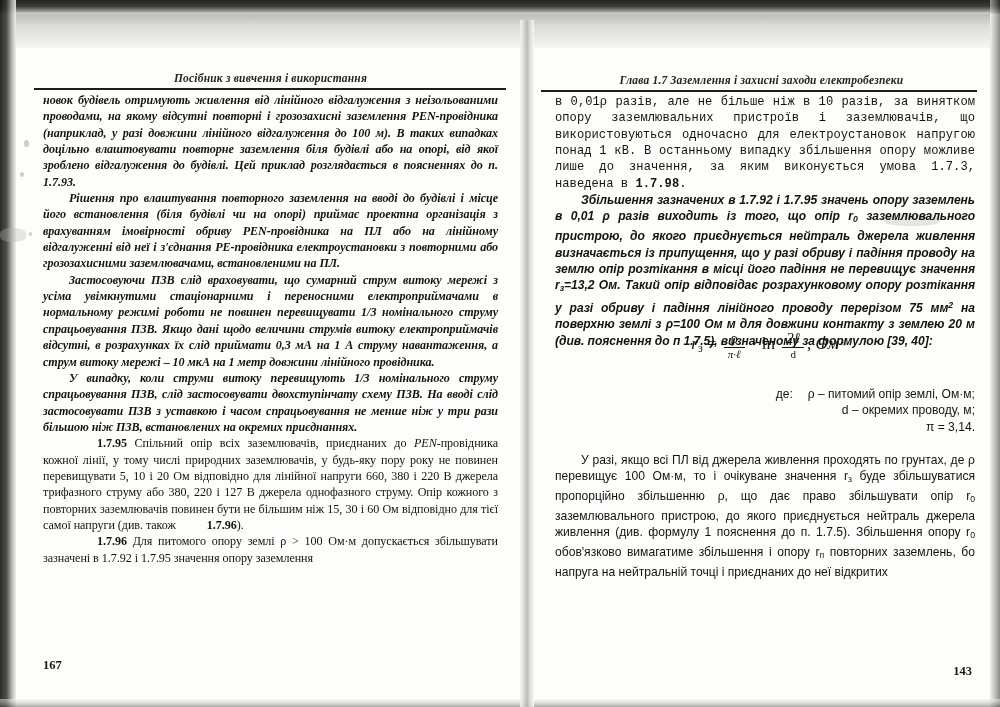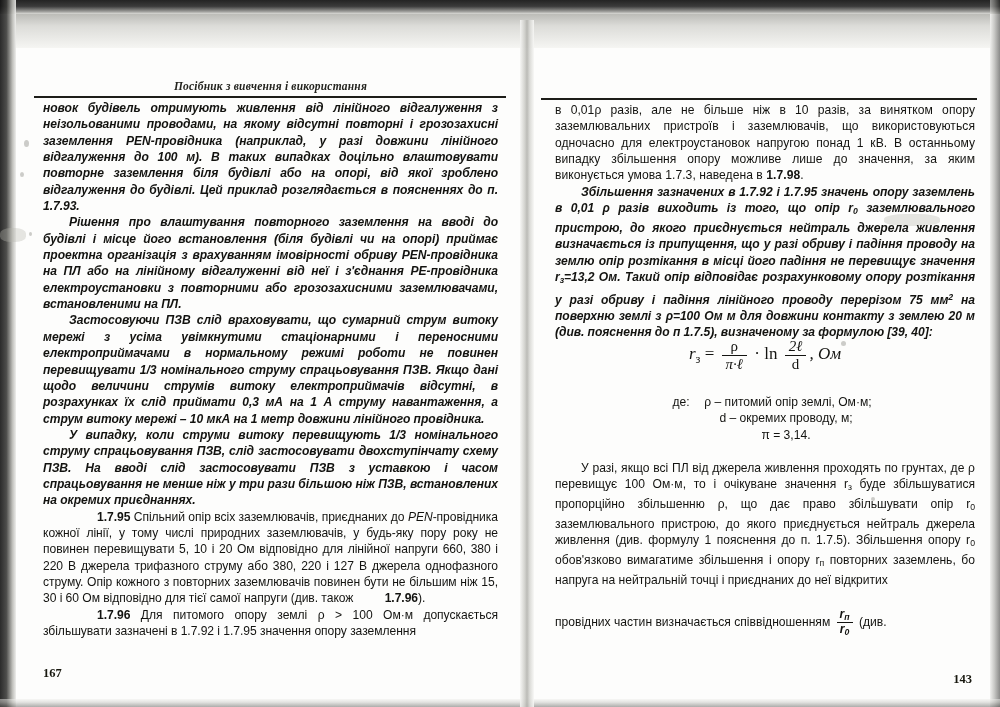--- a/index.html
+++ b/index.html
@@ -57,21 +57,21 @@
   .gutter {
     position: absolute;
     left: 520px; top: 20px;
     width: 14px; height: 687px;
     background: linear-gradient(90deg,#f6f6f4 0%, #cdcdc8 35%, #b4b4af 50%, #d8d8d4 70%, #f8f8f6 100%);
     opacity: .9;
   }
 
   .page {
     position: absolute;
-    top: 12px;
+    top: 4px;
     height: 680px;
     background: transparent;
   }
   .page-left  { left: 18px;  width: 505px; }
   .page-right { left: 533px; width: 457px; }
 
   .running-head {
     position: absolute;
     left: 0;
     width: 100%;
@@ -102,34 +102,36 @@
 
   p { margin: 0; }
   .ind { text-indent: 26px; }
   .noind { text-indent: 0; }
 
   
   .col-left p {
     font-weight: bold;
     font-style: italic;
     letter-spacing: -0.05px;
+    font-family: Liberation Serif, serif;
   }
   
   .col-left p.upright {
     font-weight: normal;
     font-style: normal;
   }
   .col-left p.upright b { font-weight: bold; margin-left: 28px; }
   .col-left p.upright i { font-style: italic; }
 
   
   .col-right p.upright {
     font-weight: normal;
     font-style: normal;
     letter-spacing: .05px;
+    font-family: Liberation Mono, monospace;
   }
   .col-right p.oblique {
     font-weight: bold;
     font-style: italic;
     letter-spacing: -0.05px;
   }
   .col-right p.upright b { font-weight: bold; }
 
   sub { font-size: .72em; vertical-align: -0.28em; }
   sup { font-size: .72em; vertical-align: 0.45em; }
@@ -144,21 +146,21 @@
     font-size: 17px;
     color: #131310;
   }
   .frac {
     display: inline-block;
     vertical-align: middle;
     text-align: center;
     margin: 0 3px;
   }
   .frac .num { display: block; padding: 0 4px; font-size: 15px; }
-  .frac .den { display: block; padding: 0 4px; font-size: 15px; border-top: 1.4px solid #131310; }
+  .frac .den { display: block; padding: 0 4px; font-size: 11px; border-top: 1.4px solid #131310; }
   .fm-italic { font-style: italic; }
 
   
   .inline-frac {
     display: inline-block;
     vertical-align: middle;
     text-align: center;
     font-style: italic;
     font-weight: bold;
     margin: 0 3px;
@@ -223,20 +225,21 @@
       <p class="ind">У випадку, коли струми витоку перевищують 1/3 номінального струму спрацьовування ПЗВ, слід застосовувати двохступінчату схему ПЗВ. На вводі слід застосовувати ПЗВ з уставкою і часом спрацьовування не менше ніж у три рази більшою ніж ПЗВ, встановлених на окремих приєднаннях.</p>
       <p class="ind upright"><b>1.7.95</b> Спільний опір всіх заземлювачів, приєднаних до <i>PEN</i>-провідника кожної лінії, у тому числі природних заземлювачів, у будь-яку пору року не повинен перевищувати 5, 10 і 20 Ом відповідно для лінійної напруги 660, 380 і 220 В джерела трифазного струму або 380, 220 і 127 В джерела однофазного струму. Опір кожного з повторних заземлювачів повинен бути не більшим ніж 15, 30 і 60 Ом відповідно для тієї самої напруги (див. також <b>1.7.96</b>).</p>
       <p class="ind upright"><b>1.7.96</b> Для питомого опору землі ρ &gt; 100 Ом·м допускається збільшувати зазначені в 1.7.92 і 1.7.95 значення опору заземлення</p>
     </div>
 
     <div class="folio folio-left">167</div>
   </div>
 
   <div class="page page-right">
 
+    <div class="running-head" style="top:70px;">Глава 1.7 Заземлення і захисні заходи електробезпеки</div>
     <div class="rule" style="left:8px; top:86px; width:436px;"></div>
 
     <div class="col col-right">
       <p class="noind upright">в 0,01ρ разів, але не більше ніж в 10 разів, за винятком опору заземлювальних пристроїв і заземлювачів, що використовуються одночасно для електроустановок напругою понад 1 кВ. В останньому випадку збільшення опору можливе лише до значення, за яким виконується умова 1.7.3, наведена в <b>1.7.98</b>.</p>
       <p class="ind oblique">Збільшення зазначених в 1.7.92 і 1.7.95 значень опору заземлень в 0,01 ρ разів виходить із того, що опір r<sub>0</sub> заземлювального пристрою, до якого приєднується нейтраль джерела живлення визначається із припущення, що у разі обриву і падіння проводу на землю опір розтікання в місці його падіння не перевищує значення r<sub>з</sub>=13,2 Ом. Такий опір відповідає розрахунковому опору розтікання у разі обриву і падіння лінійного проводу перерізом 75 мм<sup>2</sup> на поверхню землі з ρ=100 Ом м для довжини контакту з землею 20 м (див. пояснення до п 1.7.5), визначеному за формулою [39, 40]:</p>
     </div>
 
     <div class="formula" style="top:326px;">
       <span class="fm-italic">r</span><sub>з</sub>
       <span>=</span>
@@ -245,42 +248,32 @@
         <span class="den fm-italic">π·ℓ</span>
       </span>
       <span>·</span>
       <span>ln</span>
       <span class="frac">
         <span class="num fm-italic">2ℓ</span>
         <span class="den">d</span>
       </span><span class="fm-italic">, Ом</span>
     </div>
 
-    <div class="col" style="left:22px; top:382px; width:420px; text-align:center;">
+    <div class="col" style="left:22px; top:382px; width:420px; text-align:right;">
       <p class="noind oblique" style="text-indent:14px;">
         <span>де:</span>
         <span style="display:inline-block;width:8px;"></span>
         <span>ρ – питомий опір землі, Ом·м;</span>
       </p>
       <p class="noind oblique" style="text-indent:42px;">d – окремих проводу, м;</p>
       <p class="noind oblique" style="text-indent:42px;">π = 3,14.</p>
     </div>
 
     <div class="col" style="left:22px; top:448px; width:420px;">
       <p class="ind oblique">У разі, якщо всі ПЛ від джерела живлення проходять по грунтах, де ρ перевищує 100 Ом·м, то і очікуване значення r<sub>з</sub> буде збільшуватися пропорційно збільшенню ρ, що дає право збільшувати опір r<sub>0</sub> заземлювального пристрою, до якого приєднується нейтраль джерела живлення (див. формулу 1 пояснення до п. 1.7.5). Збільшення опору r<sub>0</sub> обов'язково вимагатиме збільшення і опору r<sub>п</sub> повторних заземлень, бо напруга на нейтральній точці і приєднаних до неї відкритих</p>
     </div>
 
-    <div class="col" style="left:22px; top:596px; width:420px; text-align:left;">
-      <p class="noind oblique">
-        <span>провідних частин визначається співвідношенням</span>
-        <span class="inline-frac">
-          <span class="num"><span>r</span><sub>п</sub></span>
-          <span class="den"><span>r</span><sub>0</sub></span>
-        </span>
-        <span>(див.</span>
-      </p>
-    </div>
 
 
     <div class="folio folio-right">143</div>
   </div>
 
 </div>
 
 </body></html>

